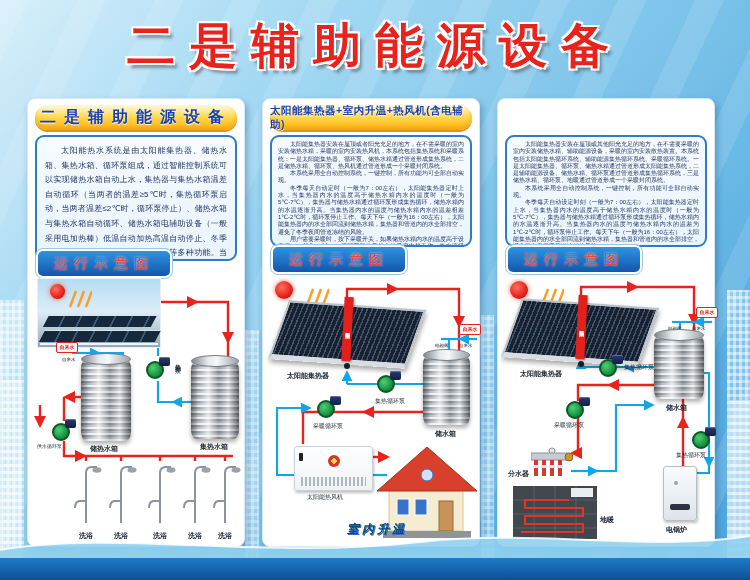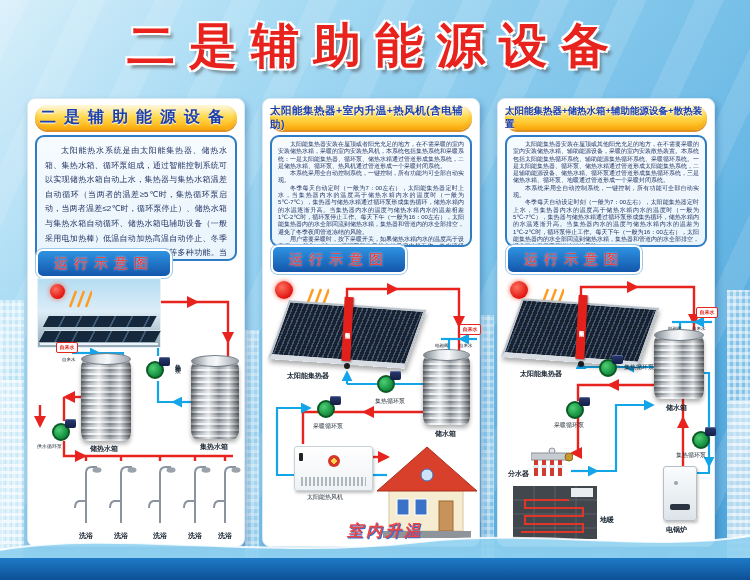--- a/index.html
+++ b/index.html
@@ -70,21 +70,21 @@
   .prow{position:absolute;height:11px;background:repeating-linear-gradient(90deg,#16293c 0 15px,#3d5a77 15px 17px);
     transform:skewX(-28deg);border-top:1px solid #d7e4ee;}
   .fence{position:absolute;left:2px;right:2px;height:0;border-top:2px solid #eef5fa;}
   .heater{position:absolute;width:77px;height:43px;background:linear-gradient(#ffffff,#eef2f4);
     border:1px solid #c9d2d8;border-radius:3px;box-shadow:1px 2px 3px rgba(0,0,0,.25);}
   .heater .badge{position:absolute;left:50%;top:8px;width:12px;height:12px;margin-left:-6px;border-radius:50%;
     background:radial-gradient(#ffd24a 30%,#d8352a 32%);}
   .heater .grille{position:absolute;left:6px;right:6px;bottom:4px;height:9px;
     background:repeating-linear-gradient(90deg,#aeb7bd 0 2px,transparent 2px 4px);}
   .heater .btn{position:absolute;left:4px;top:6px;width:4px;height:8px;background:#222;border-radius:1px;}
-  .caption-red{position:absolute;color:#ef4444;font-weight:bold;font-style:italic;font-size:16px;
+  .caption-red{position:absolute;color:#0c4a6e;font-weight:bold;font-style:italic;font-size:12px;
     letter-spacing:3px;text-shadow:1px 1px 0 #2f6fd1;}
   .boiler{position:absolute;width:32px;height:53px;background:linear-gradient(#fafcfd,#dde4e9);
     border:1px solid #b6bfc6;border-radius:3px;box-shadow:1px 2px 3px rgba(0,0,0,.25);}
   .boiler:after{content:"";position:absolute;left:6px;bottom:10px;width:20px;height:6px;border-radius:2px;background:#2b3440;}
   .boiler:before{content:"";position:absolute;left:10px;top:14px;width:4px;height:4px;border-radius:50%;background:#9aa4ac;}
   .wave{position:absolute;left:0;bottom:18px;width:750px;height:34px;}
   .footband{position:absolute;left:0;bottom:0;width:750px;height:22px;
     background:linear-gradient(#1e7ac6,#0c5096);}
   svg{display:block;}
 </style>
@@ -308,23 +308,20 @@
         <rect x="22" y="60" width="12" height="16" fill="#3a72c8" stroke="#fff"></rect>
         <rect x="40" y="60" width="12" height="16" fill="#3a72c8" stroke="#fff"></rect>
         <rect x="64" y="62" width="14" height="30" fill="#c8935a" stroke="#9c6a33"></rect>
         <rect x="8" y="92" width="88" height="7" fill="#8f949a"></rect>
       </svg>
       <span class="caption-red" style="left:84px;top:244px;">室内升温</span>
     </div>
   </section>
 
   <section class="panel" style="left:497px;">
-    <div class="banner sml">
-      <span>太阳能集热器+储热水箱+辅助能源设备+散热装置</span>
-    </div>
     <div class="textbox tb2">
       <p>太阳能集热器安装在屋顶或其他阳光充足的地方，在不需要采暖的室内安装储热水箱、辅助能源设备，采暖的室内安装散热装置。本系统包括太阳能集热循环系统、辅助能源集热循环系统、采暖循环系统。一是太阳能集热器、循环泵、储热水箱通过管道形成太阳能集热系统，二是辅助能源设备、储热水箱、循环泵通过管道形成集热循环系统，三是储热水箱、循环泵、地暖通过管道形成一个采暖封闭系统。</p>
       <p>本系统采用全自动控制系统，一键控制，所有功能可全部自动实现。</p>
       <p>冬季每天自动设定时刻（一般为7：00左右），太阳能集热器定时上水，当集热器内水的温度高于储热水箱内水的温度时（一般为5℃-7℃），集热器与储热水箱通过循环泵形成集热循环，储热水箱内的水温逐渐升高。当集热器内水的温度与储热水箱内水的温差为1℃-2℃时，循环泵停止工作。每天下午（一般为16：00左右），太阳能集热器内的水全部回流到储热水箱，集热器和管道内的水全部排空，避免了冬季采暖管道冻结的风险。</p>
 
     </div>
     <div class="run-btn" style="top:146px;">运行示意图</div>
 
     <div class="diagram">
       <svg class="pipes" viewBox="0 0 216 269">

